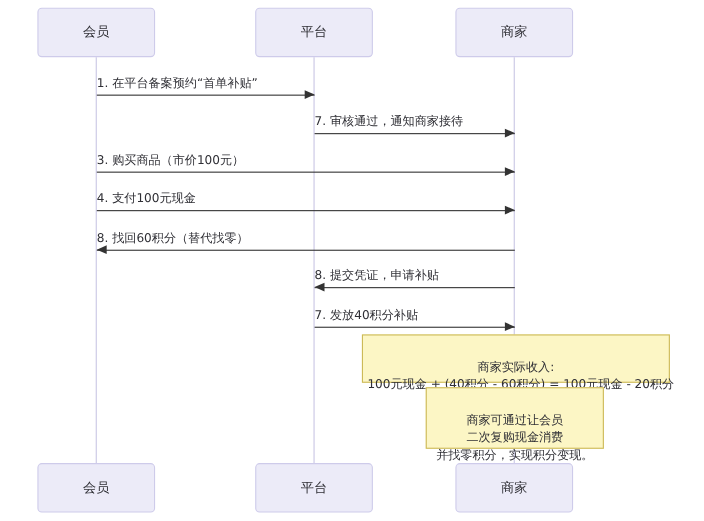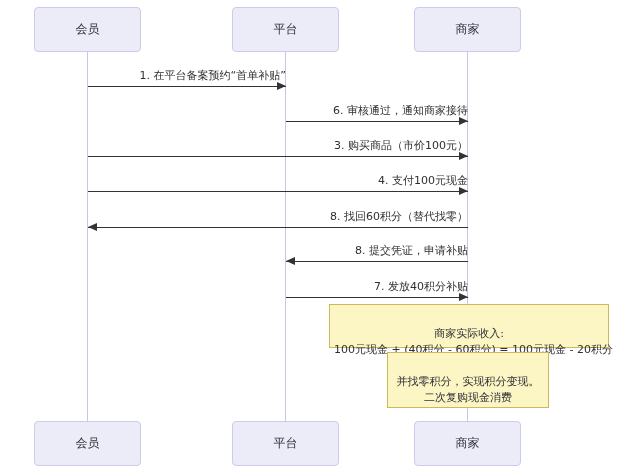--- a/index.html
+++ b/index.html
@@ -34,21 +34,21 @@
     justify-content: center;
     font-size: 12px;
     color: var(--text-color, #2f2f35);
     z-index: 2;
   }
   .msg-label {
     position: absolute;
     height: 15px;
     line-height: 15px;
     font-size: 11px;
-    text-align: right;
+    text-align: left;
     white-space: nowrap;
     color: var(--text-color, #2f2f35);
     z-index: 3;
   }
   .msg-line {
     position: absolute;
     height: 0;
     border-top: 1px solid var(--arrow-color, #333333);
     z-index: 3;
   }
@@ -108,21 +108,21 @@
     <span>平台</span>
   </div>
   <div class="actor-box" style="left:414px;top:421px">
     <span>商家</span>
   </div>
 
   <div class="msg-label" style="left:88px;top:68px;width:198px">1. 在平台备案预约“首单补贴”</div>
   <div class="msg-line" style="left:88px;top:86px;width:198px"></div>
   <div class="arrow-right" style="left:277px;top:82px"></div>
 
-  <div class="msg-label" style="left:286px;top:103px;width:182px">6. 审核通过，通知商家接待</div>
+  <div class="msg-label" style="left:286px;top:103px;width:182px">7. 审核通过，通知商家接待</div>
   <div class="msg-line" style="left:286px;top:121px;width:182px"></div>
   <div class="arrow-right" style="left:459px;top:117px"></div>
 
   <div class="msg-label" style="left:88px;top:138px;width:380px">3. 购买商品（市价100元）</div>
   <div class="msg-line" style="left:88px;top:156px;width:380px"></div>
   <div class="arrow-right" style="left:459px;top:152px"></div>
 
   <div class="msg-label" style="left:88px;top:173px;width:380px">4. 支付100元现金</div>
   <div class="msg-line" style="left:88px;top:191px;width:380px"></div>
   <div class="arrow-right" style="left:459px;top:187px"></div>
@@ -138,17 +138,18 @@
   <div class="msg-label" style="left:286px;top:279px;width:182px">7. 发放40积分补贴</div>
   <div class="msg-line" style="left:286px;top:297px;width:182px"></div>
   <div class="arrow-right" style="left:459px;top:293px"></div>
 
   <div class="note" style="left:329px;top:304px;width:280px;height:40px">
     <div>商家实际收入:</div>
     <div>100元现金 + (40积分 - 60积分) = 100元现金 - 20积分</div>
   </div>
 
   <div class="note" style="left:387px;top:352px;width:162px;height:56px">
+    <div>商家可通过让会员</div>
+    <div>二次复购现金消费</div>
     <div>并找零积分，实现积分变现。</div>
-    <div>二次复购现金消费</div>
   </div>
 
 </div>
 
 </body></html>

